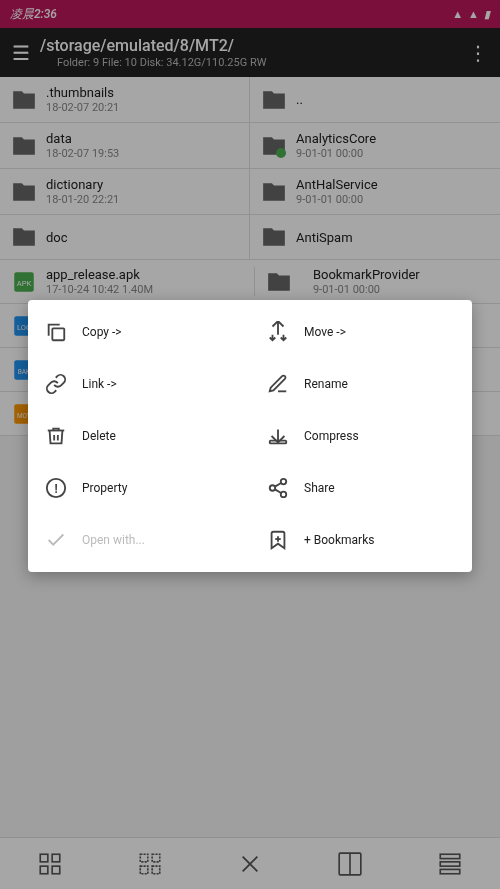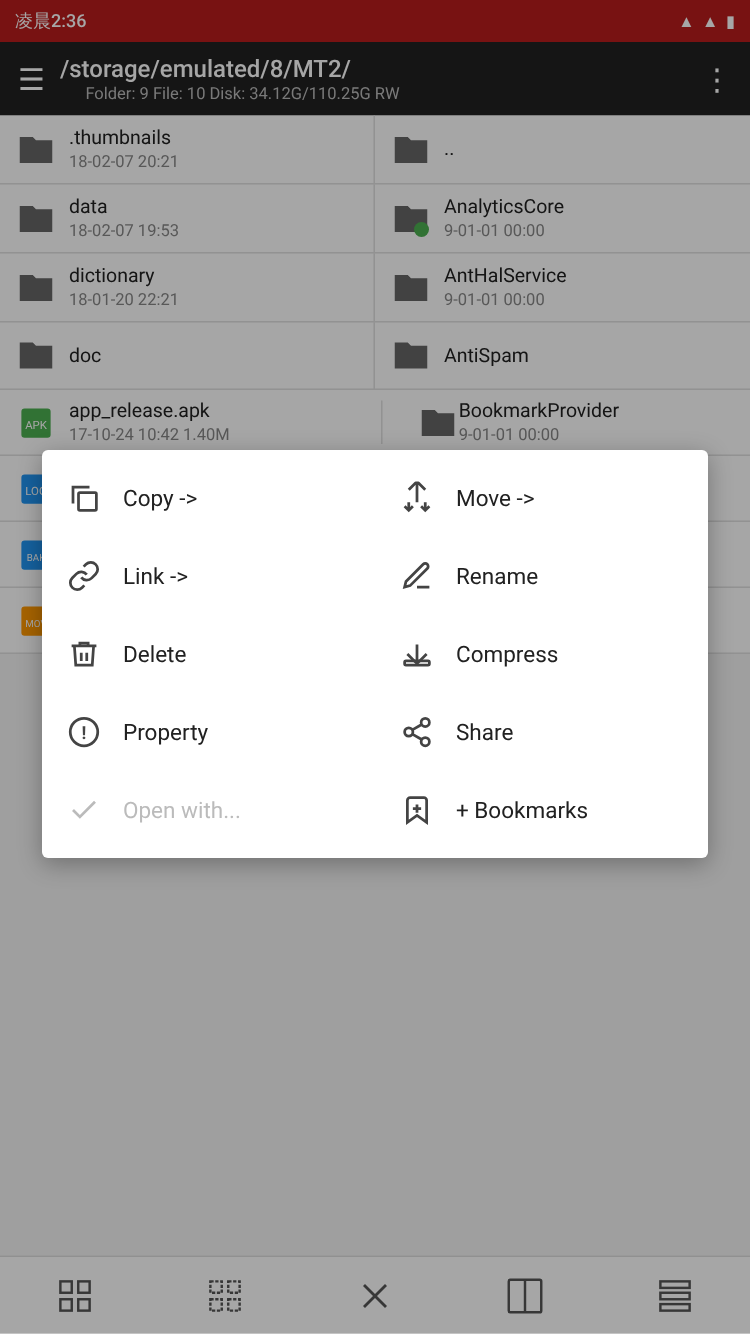--- a/index.html
+++ b/index.html
@@ -7,28 +7,29 @@
       width: 500px;
       height: 889px;
       background: #f5f5f5;
       font-family: 'Roboto', Arial, sans-serif;
       overflow: hidden;
       position: relative;
     }
 
     
     .status-bar {
-      background: #b91c1c;
+      background: #be185d;
       color: #fff;
       height: 28px;
       display: flex;
       align-items: center;
       justify-content: space-between;
       padding: 0 10px;
       font-size: 12px;
+      font-style: italic;
     }
     .status-time { font-weight: 500; }
     .status-icons { display: flex; align-items: center; gap: 5px; font-size: 11px; }
 
     
     .header {
       background: #212121;
       color: #fff;
       padding: 8px 12px;
       display: flex;
@@ -136,21 +137,21 @@
     .menu-icon {
       width: 24px;
       height: 24px;
       display: flex;
       align-items: center;
       justify-content: center;
       flex-shrink: 0;
       font-size: 18px;
     }
     .menu-label {
-      font-size: 15px;
+      font-size: 12px;
     }
 
     
     .bottom-bar {
       position: absolute;
       bottom: 0;
       left: 0;
       right: 0;
       height: 52px;
       background: #fff;
@@ -178,21 +179,21 @@
     .file-row {
       display: flex;
       align-items: center;
       padding: 7px 10px;
       border-bottom: 1px solid #e0e0e0;
       gap: 8px;
       cursor: pointer;
       justify-content: flex-end;
     }
     .file-row-left { width: 50%; display: flex; align-items: center; gap: 8px; }
-    .file-row-right { width: 50%; display: flex; align-items: center; gap: 0; border-left: 1px solid #e0e0e0; padding-left: 23px; }
+    .file-row-right { width: 50%; display: flex; align-items: center; gap: 20px; border-left: 1px solid #e0e0e0; padding-left: 10px; }
   </style>
 </head>
 <body>
 
 <div class="status-bar">
   <span class="status-time">凌晨2:36</span>
   <div class="status-icons">
     <span>▲</span>
     <span>▲</span>
     <span>▮</span>

